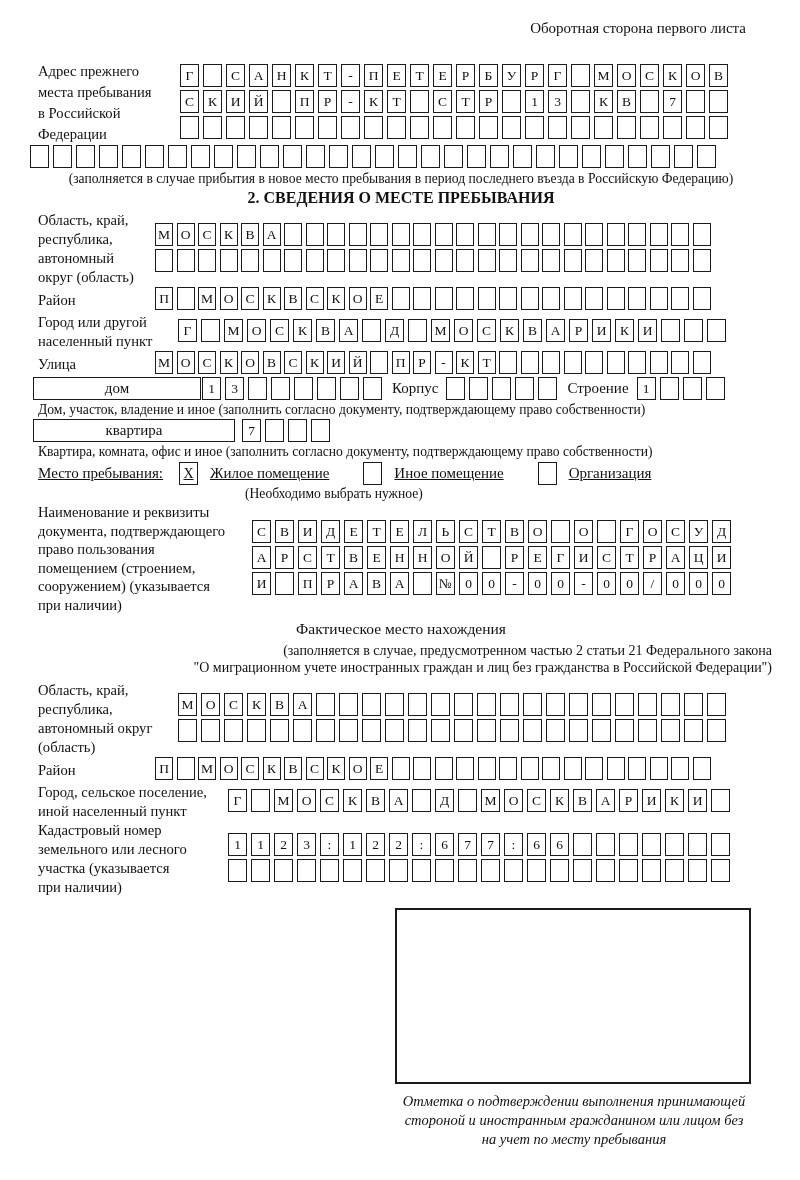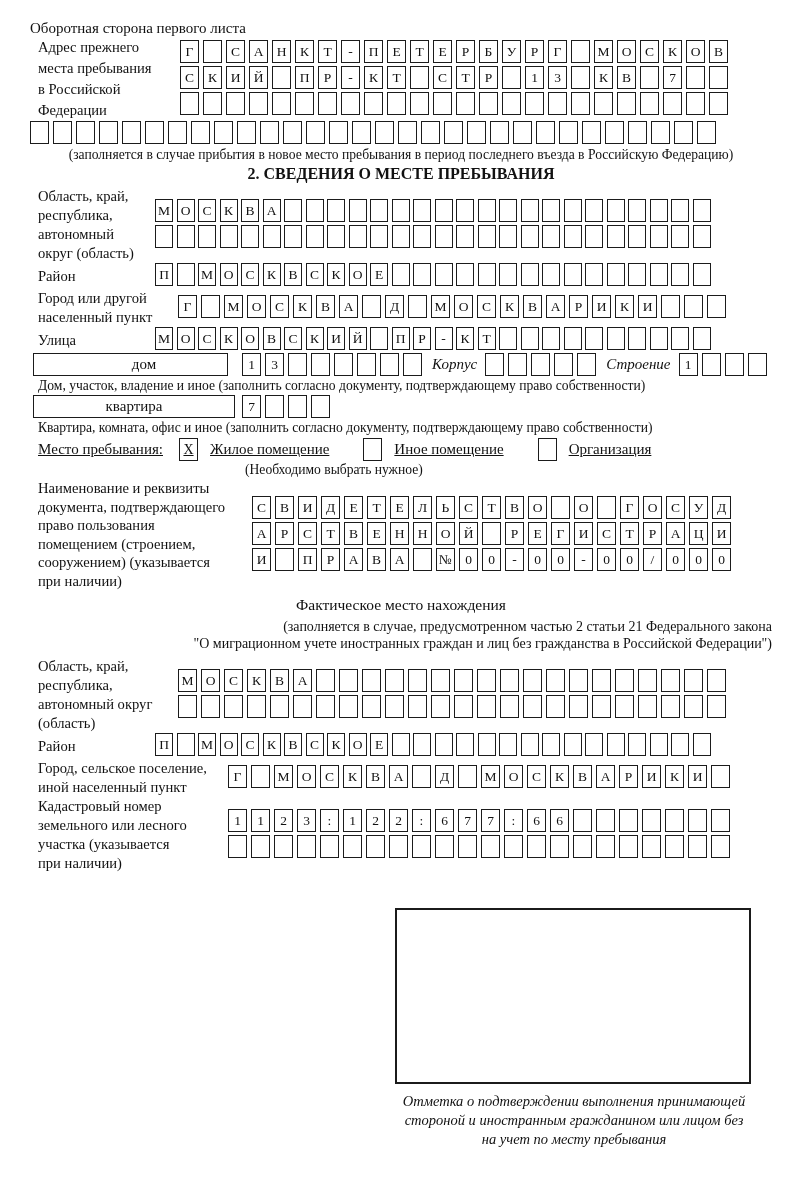--- a/index.html
+++ b/index.html
@@ -1,21 +1,21 @@
 <!DOCTYPE html>
 <html><head>
 <meta charset="utf-8">
 <style>
   html,body{margin:0;padding:0;background:#fff;}
   .page{
     position:relative;width:800px;height:1180px;box-sizing:border-box;
     padding:20px 28px 0 30px;background:#fff;color:#111;
     font-family:"Liberation Serif","DejaVu Serif",serif;overflow:hidden;
   }
-  .hdr{font-size:15px;padding-right:26px;}
+  .hdr{text-align:right;font-size:15px;padding-right:26px;margin-bottom:24px;}
   .fblock{display:flex;align-items:center;}
   .flabel{flex:0 0 auto;box-sizing:border-box;padding-left:8px;font-size:14.6px;line-height:19px;}
   .lhA{line-height:21px;}
   .lhD{line-height:18.5px;}
   .w150{width:150px;}  .w125{width:125px;}  .w148{width:148px;}
   .w222{width:222px;}  .w198{width:198px;}
   .rows{display:flex;flex-direction:column;flex:1 1 auto;}
   .cellrow{display:flex;margin-bottom:3px;}
   .cell{
     flex:0 0 17px;width:17px;height:21px;margin-right:4px;
@@ -23,23 +23,23 @@
     font-size:13.5px;line-height:21px;background:#fff;
   }
   .c26 .cell{flex-basis:16px;width:16px;margin-right:3.5px;}
   .caption{font-size:13.6px;line-height:15px;margin:1px 0 2px 8px;}
   .caption.center{text-align:center;margin-left:0;}
   .sec-title{text-align:center;font-weight:bold;font-size:16px;margin:3px 0 4px 0;}
   .sub-title{text-align:center;font-weight:normal;font-size:15.5px;margin:6px 0 5px 0;}
   .cap2{text-align:right;font-size:14px;line-height:16.5px;margin-bottom:5px;}
   .houserow{display:flex;align-items:center;margin:0 0 2px 3px;}
   .widebox{height:21px;border:1.5px solid #1b1b1b;display:flex;align-items:center;justify-content:center;font-size:15px;background:#fff;}
-  .dom{width:166px;margin-right:14px;padding-left:27px;}
+  .dom{width:166px;margin-right:1px;}
   .kv{width:200px;margin-right:7px;}
-  .inline-label{font-size:15px;margin:0 8px 0 6px;white-space:nowrap;font-style:italic;}
+  .inline-label{font-size:15px;margin:0 8px 0 6px;white-space:nowrap;}
   .stayrow{display:flex;align-items:center;font-size:15px;margin:3px 0 1px 8px;text-decoration:underline;}
   .staylabel{margin-right:16px;}
   .checkbox{
     flex:0 0 17px;width:17px;height:21px;border:1.6px solid #1b1b1b;margin-right:12px;
     display:flex;align-items:center;justify-content:center;font-size:14px;
   }
   .stayopt{margin-right:34px;}
   .choose{margin-left:215px;font-size:13.6px;}
   .stampbox{position:absolute;left:395px;top:908px;width:352px;height:172px;border:2px solid #1b1b1b;background:#fff;}
   .stampnote{position:absolute;left:348px;top:1092px;width:452px;text-align:center;font-size:14.5px;line-height:19px;font-style:italic;}

